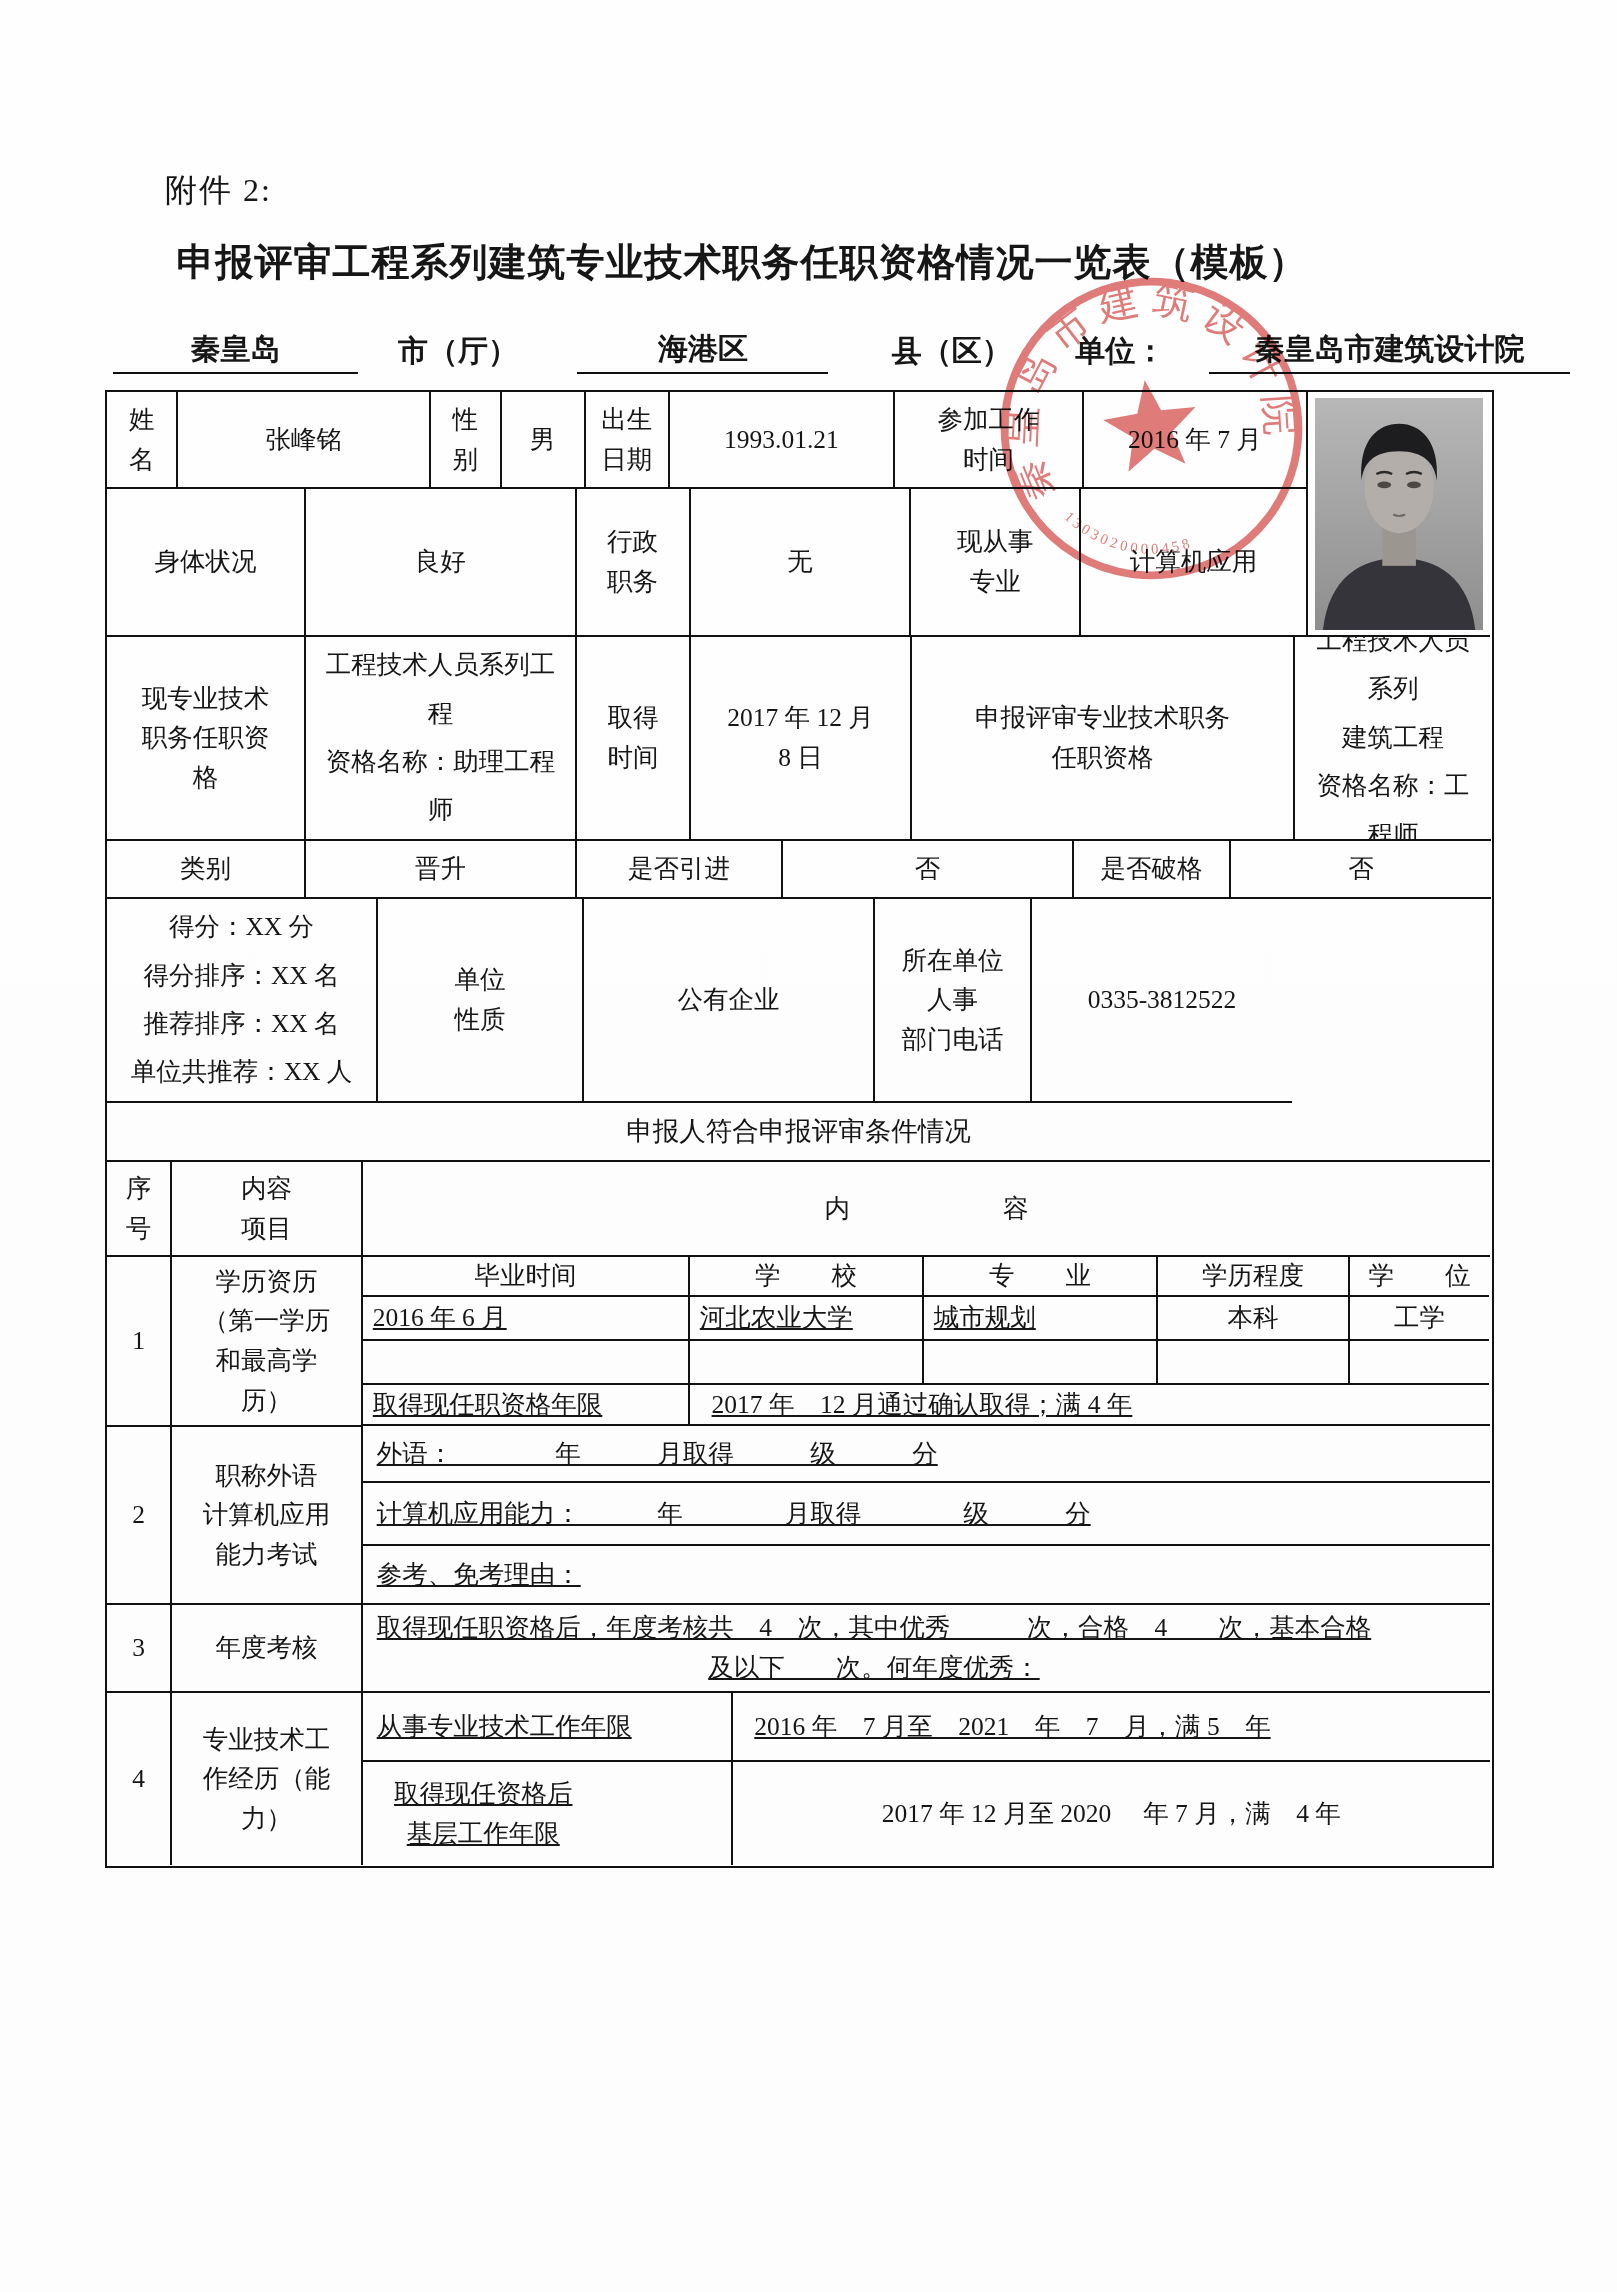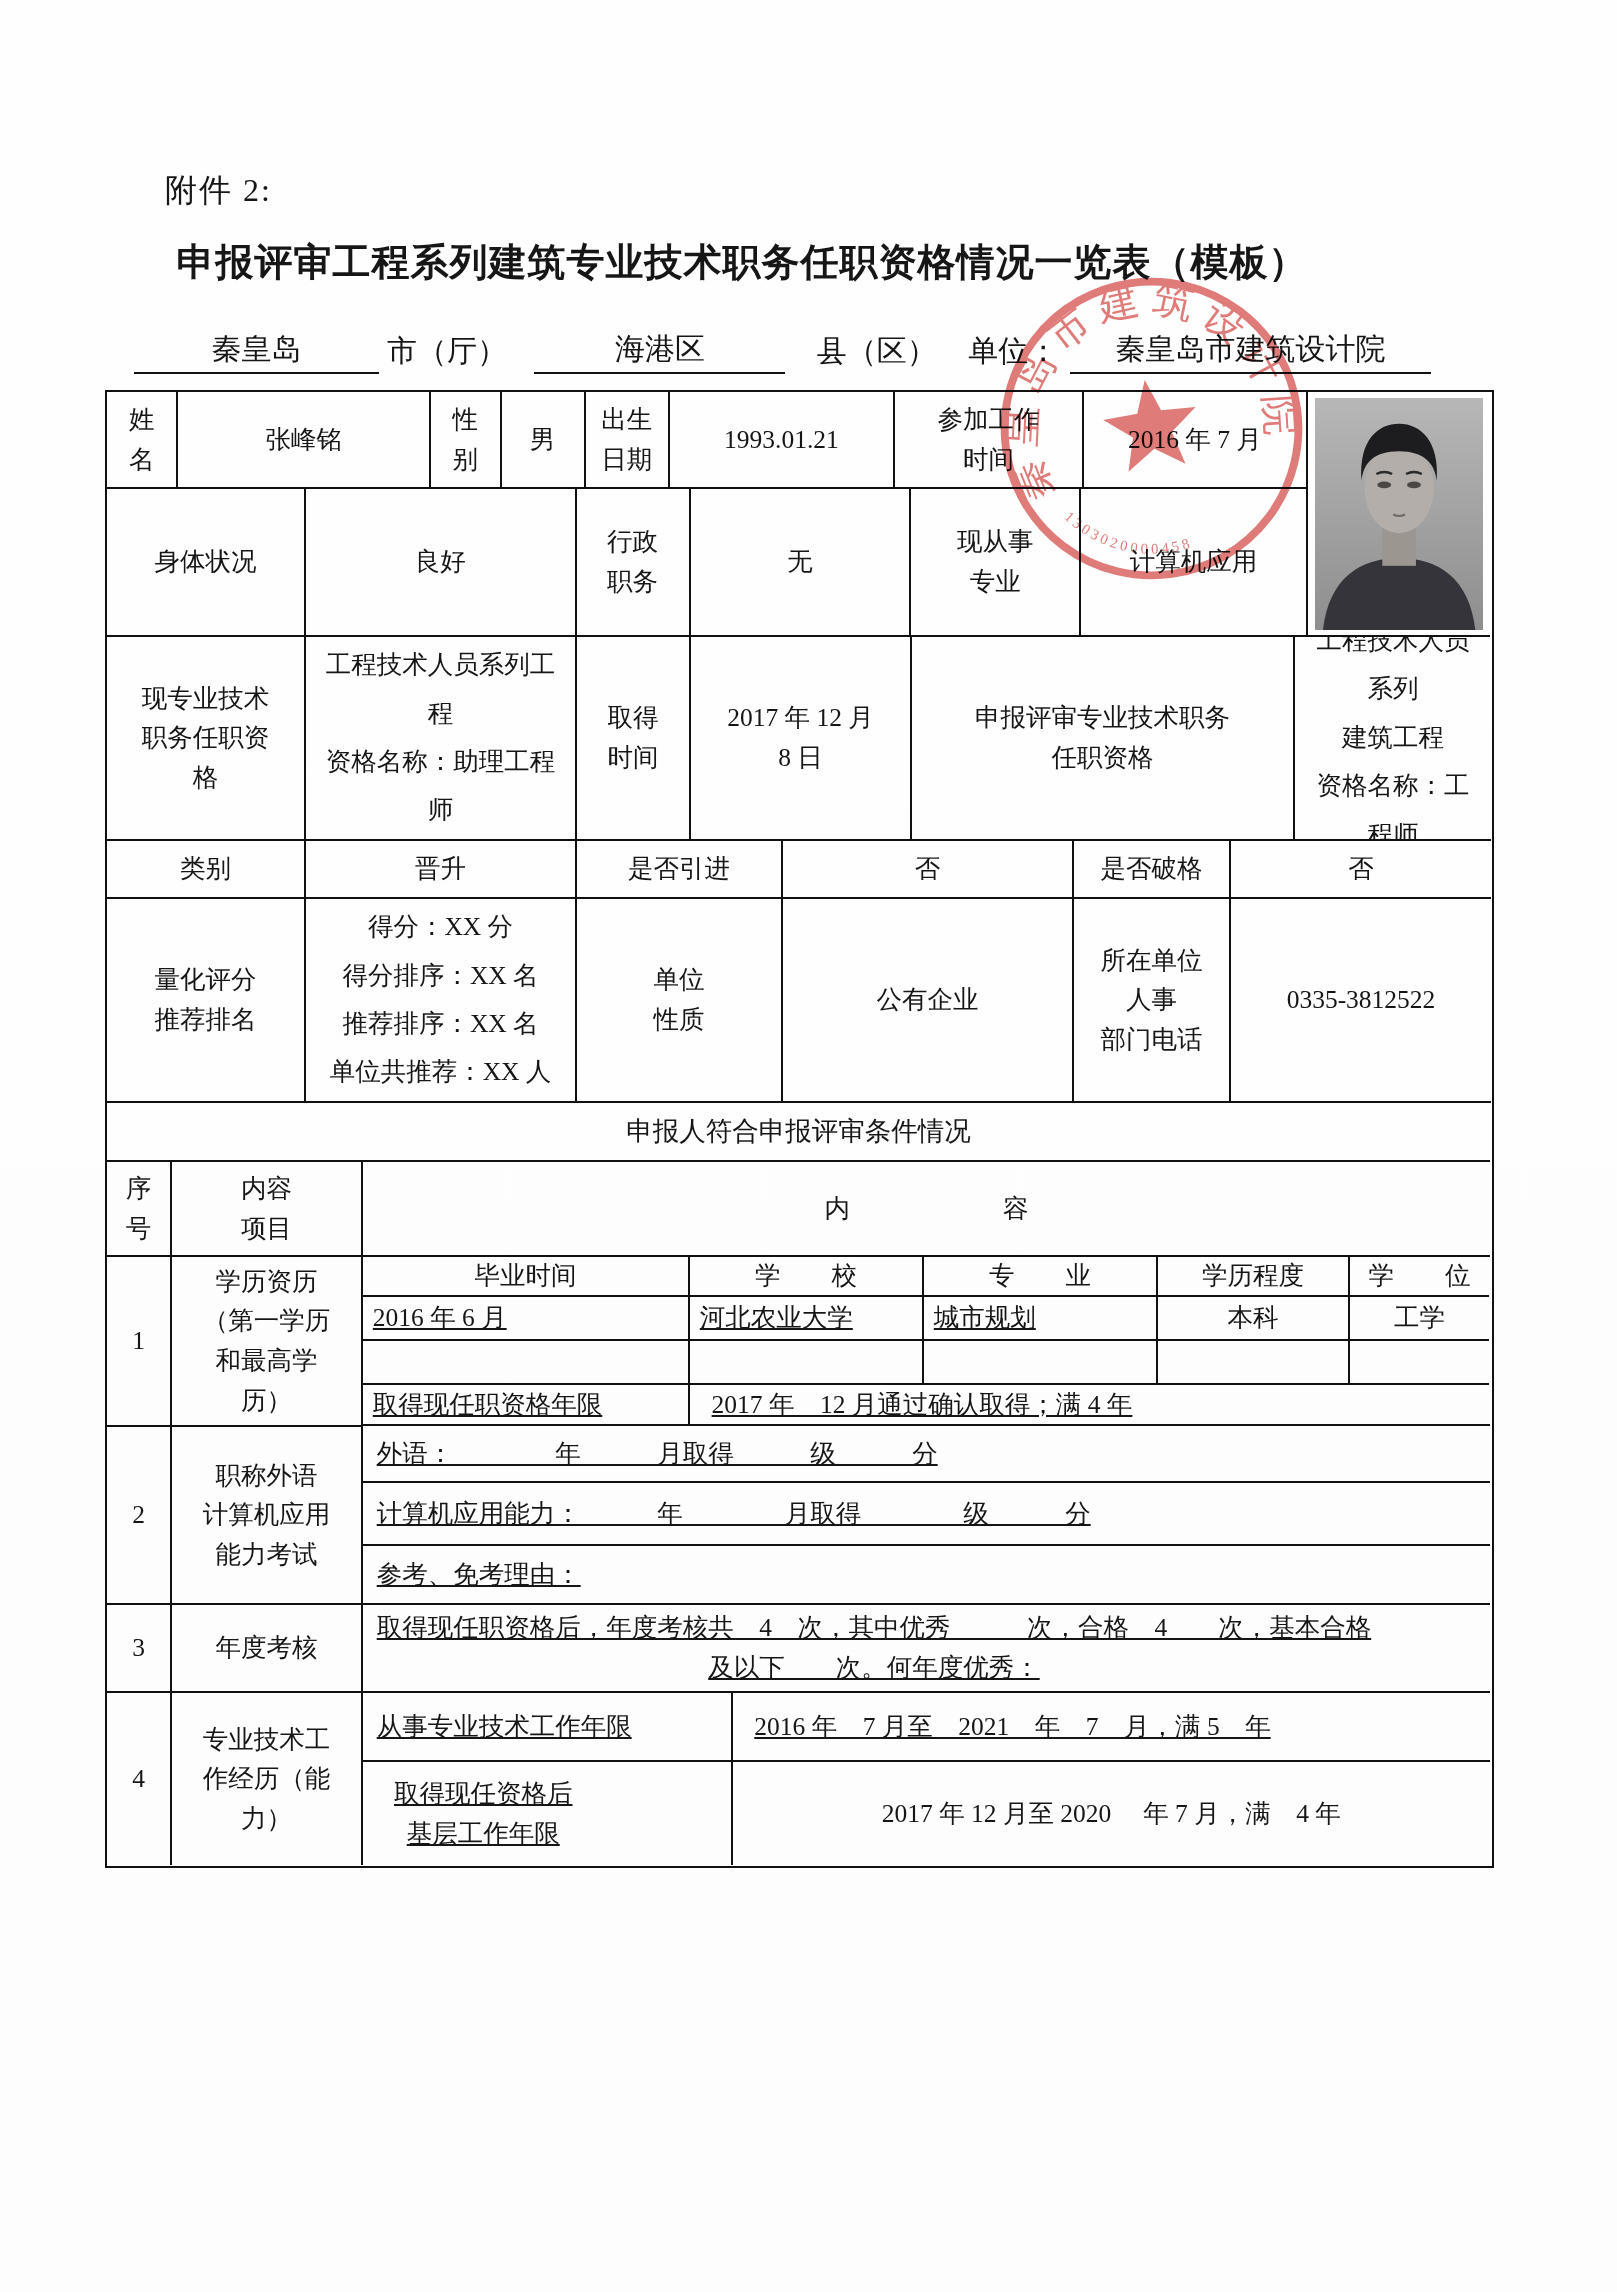--- a/index.html
+++ b/index.html
@@ -5,22 +5,22 @@
   html,body{margin:0;padding:0;}
   body{
     width:1617px;height:2293px;background:#ffffff;position:relative;
     font-family:"Liberation Serif","DejaVu Serif",serif;color:#161616;
     overflow:hidden;
   }
   .page{position:absolute;inset:0;background:linear-gradient(180deg,#fefefe 0%,#fdfdfd 100%);}
   .att{position:absolute;left:165px;top:169px;font-size:32px;letter-spacing:2px;}
   .title{position:absolute;left:105px;top:237px;width:1274px;text-align:center;
          font-size:38px;font-weight:600;letter-spacing:1px;}
-  .subline{position:absolute;left:134px;top:329px;display:flex;align-items:flex-end;
-           font-size:30px;font-weight:400;white-space:nowrap;}
+  .subline{position:absolute;left:113px;top:329px;display:flex;align-items:flex-end;
+           font-size:30px;font-weight:700;white-space:nowrap;gap:32px;}
   .subline .blank{border-bottom:2.9px solid #111;text-align:center;padding-bottom:2px;}
   .subline .lab{padding:0 2px 2px 2px;}
   .w1{width:245px;margin-right:5.9px;}
   .w2{width:251px;margin:0 5.9px 0 25.5px;}
   .w3{width:361px;margin-left:9.8px;}
   .g1{margin-left:23.5px;}
   .g2{margin-left:27.4px;}
 
   .tbl{position:absolute;left:105px;top:390px;width:1389px;height:1478px;
        border:2.9px solid #111;box-sizing:border-box;background:transparent;}
@@ -132,22 +132,20 @@
     <div class="r" style="height:58px">
       <div class="cell br bb3" style="width:199px">类别</div>
       <div class="cell br bb3" style="width:271px">晋升</div>
       <div class="cell br bb3" style="width:206px">是否引进</div>
       <div class="cell br bb3" style="width:291px">否</div>
       <div class="cell br bb3" style="width:157px">是否破格</div>
       <div class="cell bb3" style="width:260px">否</div>
     </div>
 
     <div class="r" style="height:204px">
-      <div class="cell br bb" style="width:199px">量化评分
-推荐排名</div>
       <div class="cell br bb lh19" style="width:271px">得分：XX 分
 得分排序：XX 名
 推荐排序：XX 名
 单位共推荐：XX 人</div>
       <div class="cell br bb" style="width:206px">单位
 性质</div>
       <div class="cell br bb" style="width:291px">公有企业</div>
       <div class="cell br bb" style="width:157px">所在单位
 人事
 部门电话</div>

